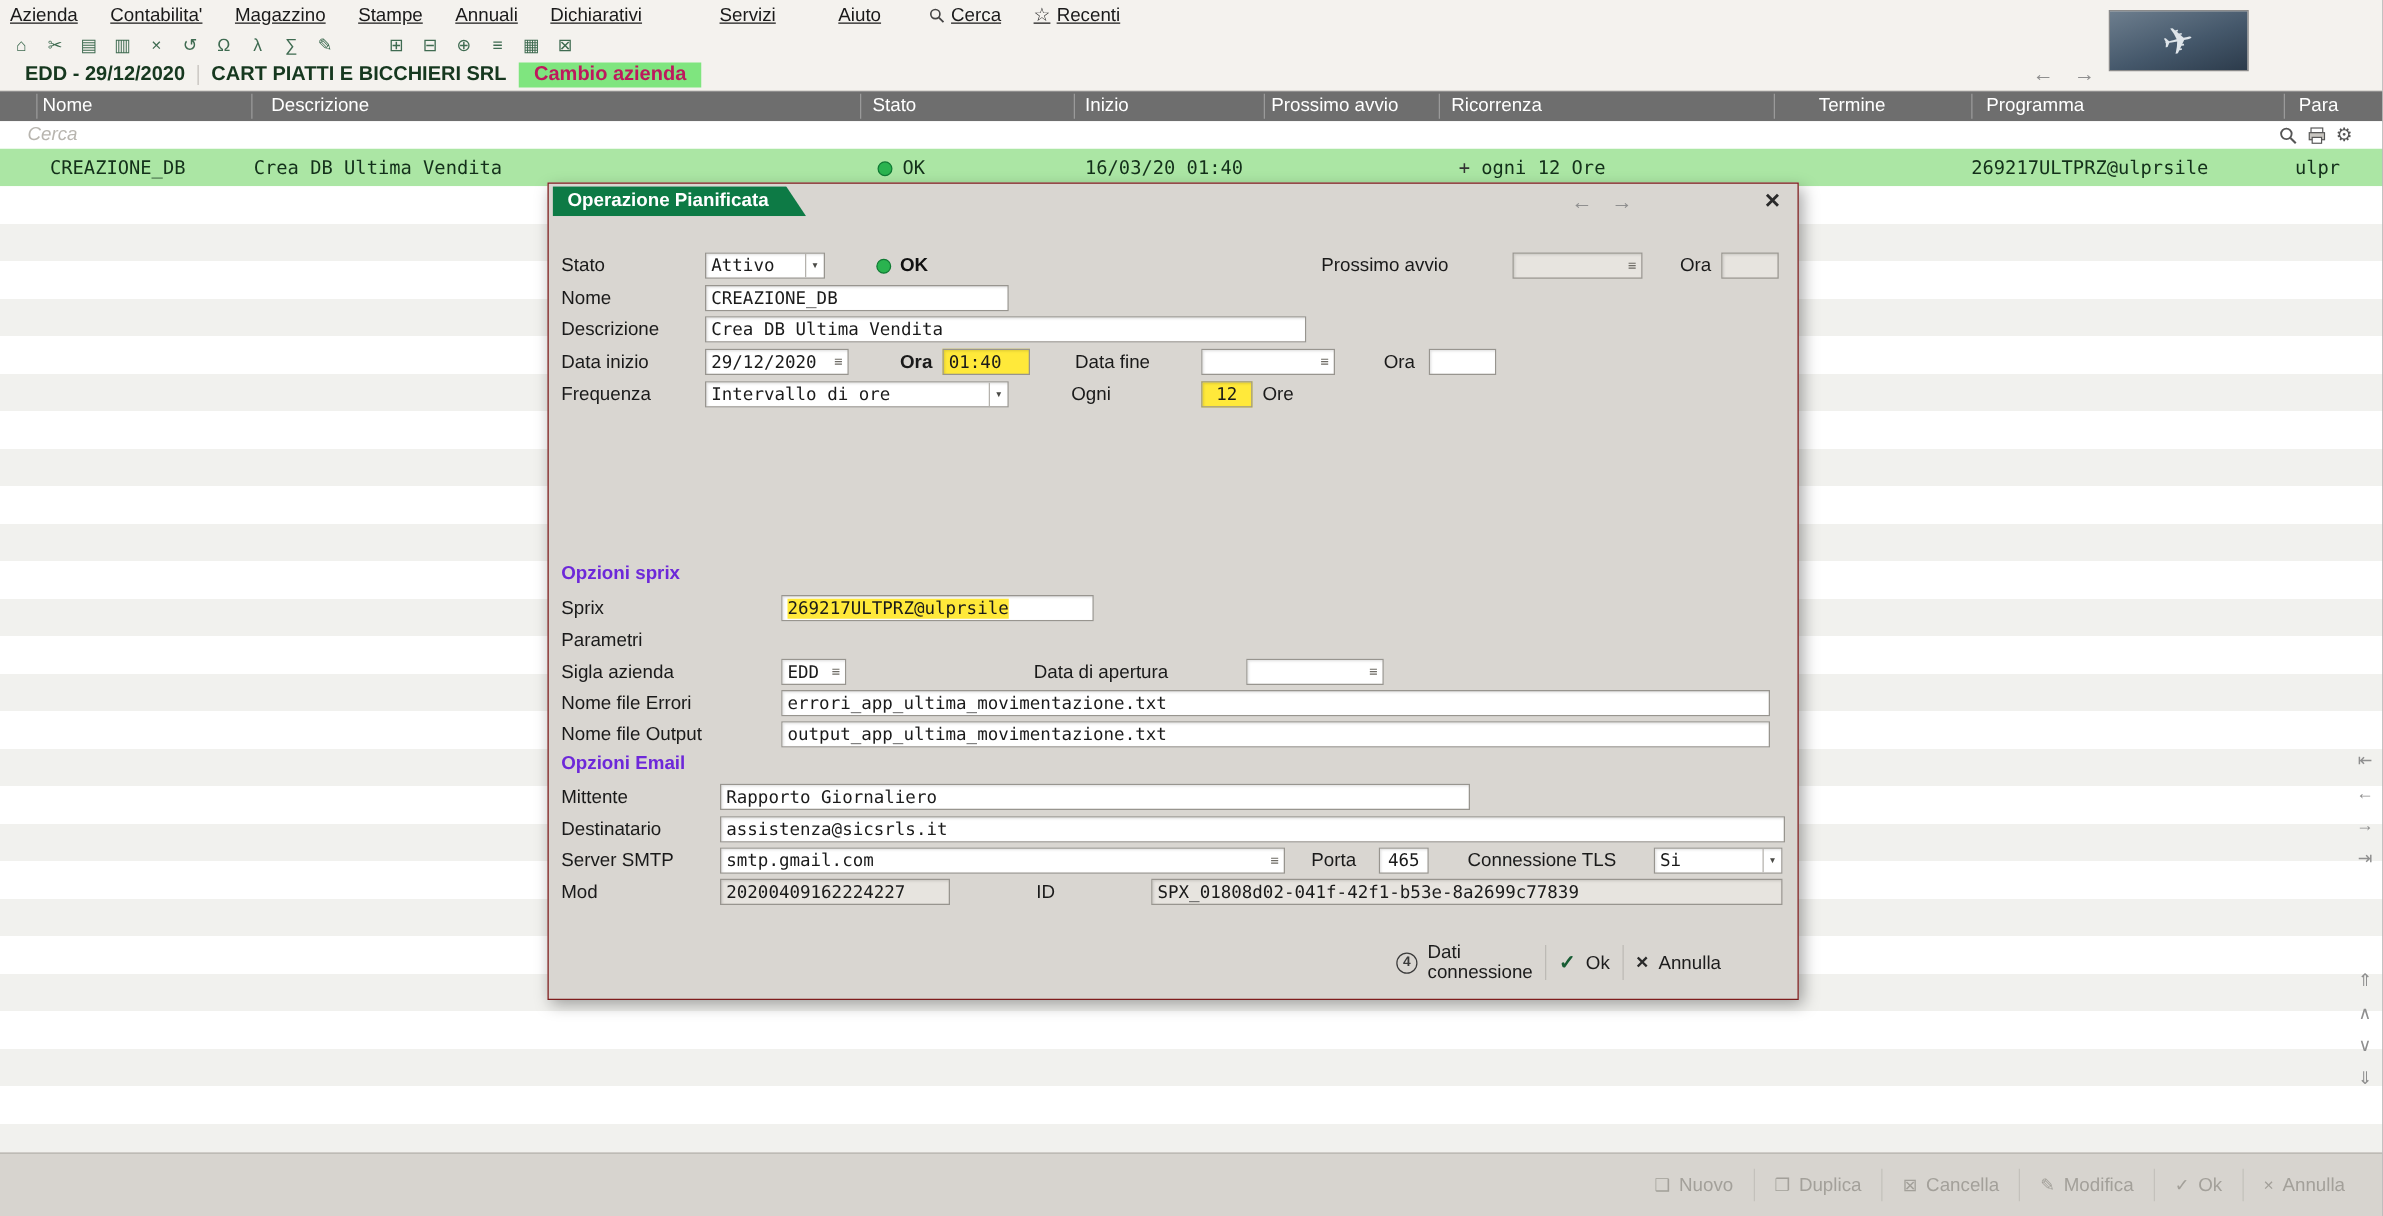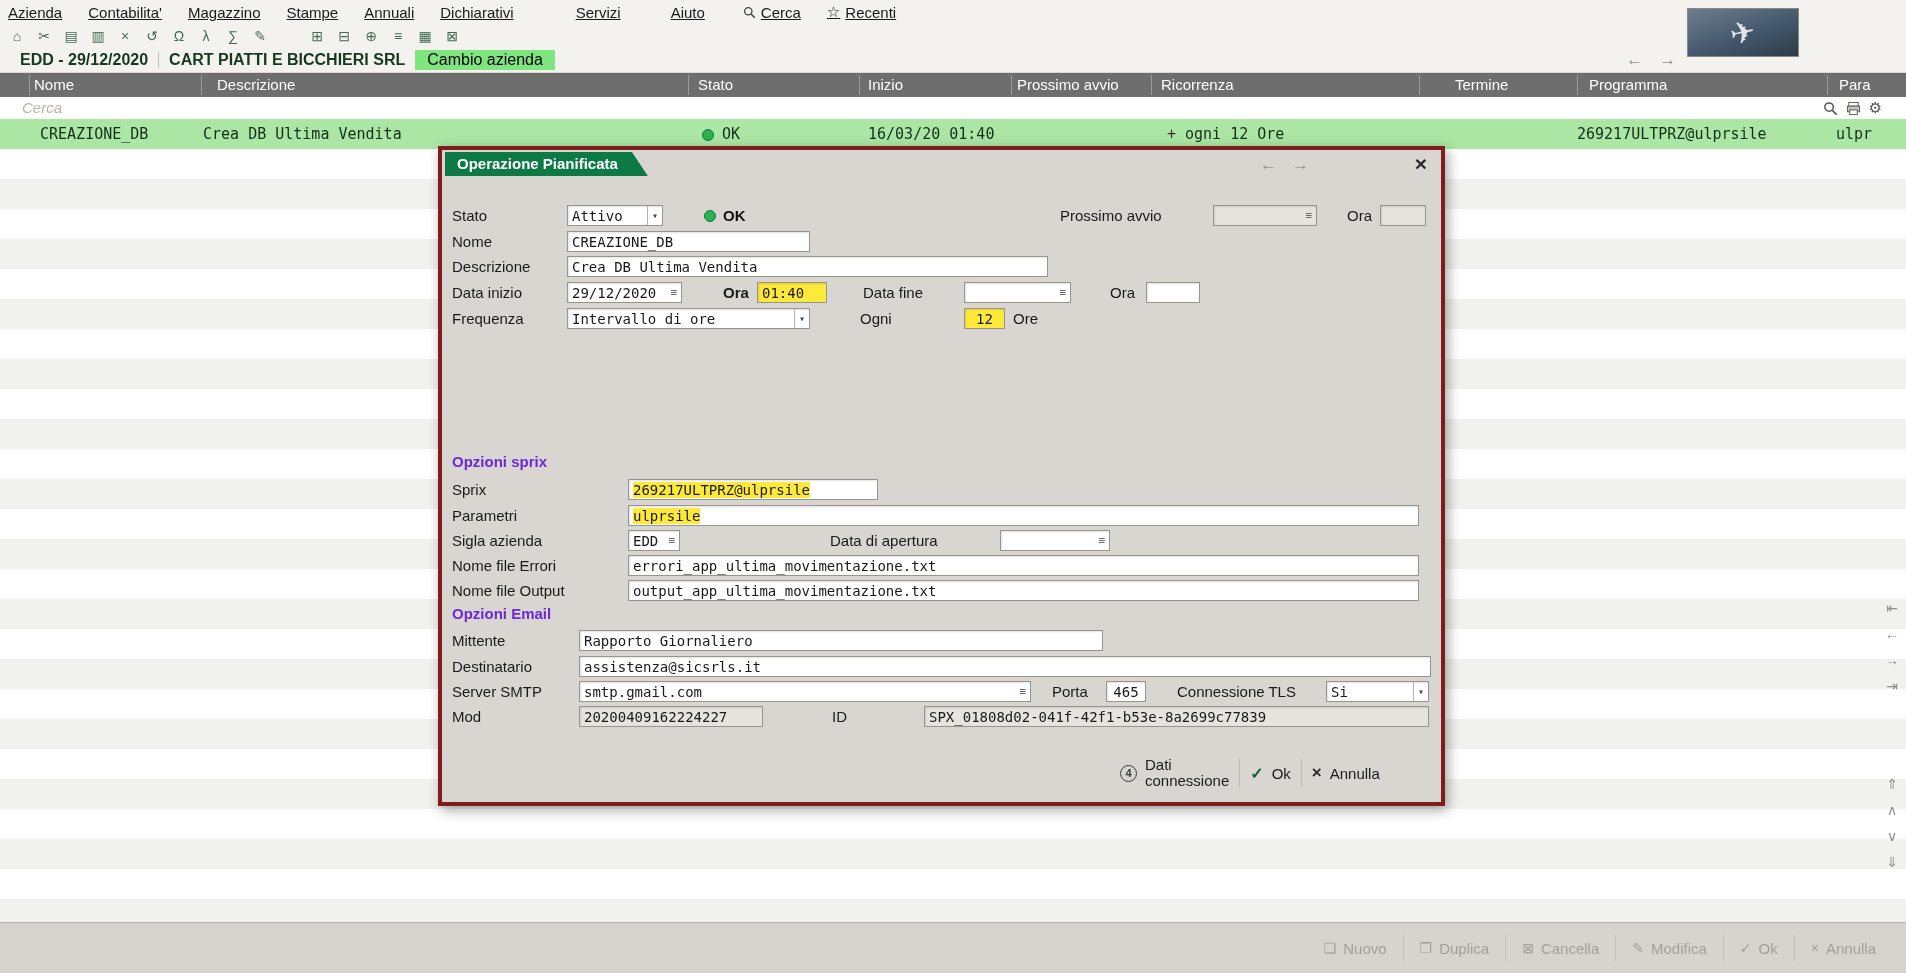--- a/index.html
+++ b/index.html
@@ -21,21 +21,21 @@
   .logo{position:absolute;left:1687px;top:8px;width:110px;height:47px;border:1px solid #8a8a8a;
         background:linear-gradient(160deg,#6d7e8e 0%,#45586b 55%,#2c3b4b 100%);
         display:flex;align-items:center;justify-content:center;z-index:6;}
   .plane{color:#dfe5ea;font-size:30px;transform:rotate(-12deg);}
 
   
   .titlebar{position:absolute;left:0;top:48px;width:100%;height:25px;background:#f4f2ee;border-bottom:1px solid #dad7d2;
             display:flex;align-items:center;gap:10px;padding-left:20px;font-size:16px;box-sizing:border-box;}
   .ctx,.company{font-weight:bold;color:#16381f;white-space:nowrap;}
   .tdiv{width:1px;height:16px;background:#c2bfba;}
-  .chip{background:#7fe57f;color:#000000;font-weight:normal;padding:1px 12px;white-space:nowrap;}
+  .chip{background:#7fe57f;color:#be185d;font-weight:bold;padding:1px 12px;white-space:nowrap;}
   .tnav{position:absolute;right:230px;top:2px;display:flex;gap:16px;color:#8f8f8f;font-size:17px;}
 
   
   .lheader{position:absolute;left:0;top:73px;width:100%;height:24px;background:#6e6e6e;color:#fff;font-size:15px;}
   .hcell{position:absolute;top:3px;white-space:nowrap;}
   .hsep{position:absolute;top:2px;width:1px;height:20px;background:#9a9a9a;}
 
   
   .searchrow{position:absolute;left:0;top:97px;width:100%;height:22px;background:#fff;}
   .searchph{position:absolute;left:22px;top:2px;color:#b8b5af;font-style:italic;font-size:15px;}
@@ -58,21 +58,21 @@
 
   
   .footer{position:absolute;left:0;top:922px;width:100%;height:51px;background:#d7d4cf;border-top:1px solid #b5b2ad;
           display:flex;align-items:center;justify-content:flex-end;padding-right:14px;color:#a3a09a;font-size:15px;box-sizing:border-box;}
   .fbtn{display:flex;align-items:center;gap:7px;padding:0 16px;white-space:nowrap;}
   .fico{font-size:14px;}
   .fsep{width:1px;height:26px;background:#c4c1bc;}
 
   
   .dialog{position:absolute;left:438px;top:146px;width:999px;height:652px;background:#d9d6d1;
-          border:4px solid #7f1d1d;box-shadow:3px 4px 12px rgba(0,0,0,.35);z-index:10;}
+          border:1px solid #7f1d1d;box-shadow:3px 4px 12px rgba(0,0,0,.35);z-index:10;}
   .dtab{position:absolute;left:3px;top:2px;height:24px;line-height:24px;padding:0 30px 0 12px;background:#0d7a45;
         color:#fff;font-weight:bold;font-size:15px;clip-path:polygon(0 0,calc(100% - 16px) 0,100% 100%,0 100%);}
   .dnav{position:absolute;top:5px;color:#8f8f8f;font-size:17px;}
   .dclose{position:absolute;right:14px;top:2px;font-size:21px;font-weight:bold;color:#2a2a2a;cursor:default;}
   .dlabel{position:absolute;font-size:15px;white-space:nowrap;color:#1a1a1a;}
   .dheading{position:absolute;font-size:15px;font-weight:bold;color:#6d28d9;}
   .dfield{position:absolute;height:21px;background:#fff;border:1px solid #98958f;
           box-shadow:inset 1px 1px 2px rgba(0,0,0,.12);font-family:"DejaVu Sans Mono",monospace;font-size:14px;
           padding:0 4px;white-space:nowrap;overflow:hidden;display:flex;align-items:center;box-sizing:border-box;}
   .dfield.dis{background:#e7e4df;}
@@ -279,23 +279,20 @@
     <span class="dlabel" style="left:571px;top:160px;">Ore</span>
 
     <span class="dheading" style="left:10px;top:303px;">Opzioni sprix</span>
 
     <span class="dlabel" style="left:10px;top:331px;">Sprix</span>
     <div class="dfield" style="left:186px;top:329px;width:250px;">
       <span class="hl">269217ULTPRZ@ulprsile</span>
     </div>
 
     <span class="dlabel" style="left:10px;top:357px;">Parametri</span>
-    <div class="dfield" style="left:186px;top:355px;width:791px;">
-      <span class="hl">ulprsile</span>
-    </div>
 
     <span class="dlabel" style="left:10px;top:382px;">Sigla azienda</span>
     <div class="dfield" style="left:186px;top:380px;width:52px;">
       <span>EDD</span>
       <span class="ficon">≡</span>
     </div>
     <span class="dlabel" style="left:388px;top:382px;">Data di apertura</span>
     <div class="dfield" style="left:558px;top:380px;width:110px;">
       <span></span>
       <span class="ficon">≡</span>
@@ -307,21 +304,21 @@
     </div>
 
     <span class="dlabel" style="left:10px;top:432px;">Nome file Output</span>
     <div class="dfield" style="left:186px;top:430px;width:791px;">
       <span>output_app_ultima_movimentazione.txt</span>
     </div>
 
     <span class="dheading" style="left:10px;top:455px;">Opzioni Email</span>
 
     <span class="dlabel" style="left:10px;top:482px;">Mittente</span>
-    <div class="dfield" style="left:137px;top:480px;width:524px;">
+    <div class="dfield" style="left:137px;top:480px;width:600px;">
       <span>Rapporto Giornaliero</span>
     </div>
 
     <span class="dlabel" style="left:10px;top:508px;">Destinatario</span>
     <div class="dfield" style="left:137px;top:506px;width:852px;">
       <span>assistenza@sicsrls.it</span>
     </div>
 
     <span class="dlabel" style="left:10px;top:533px;">Server SMTP</span>
     <div class="dfield" style="left:137px;top:531px;width:452px;">

